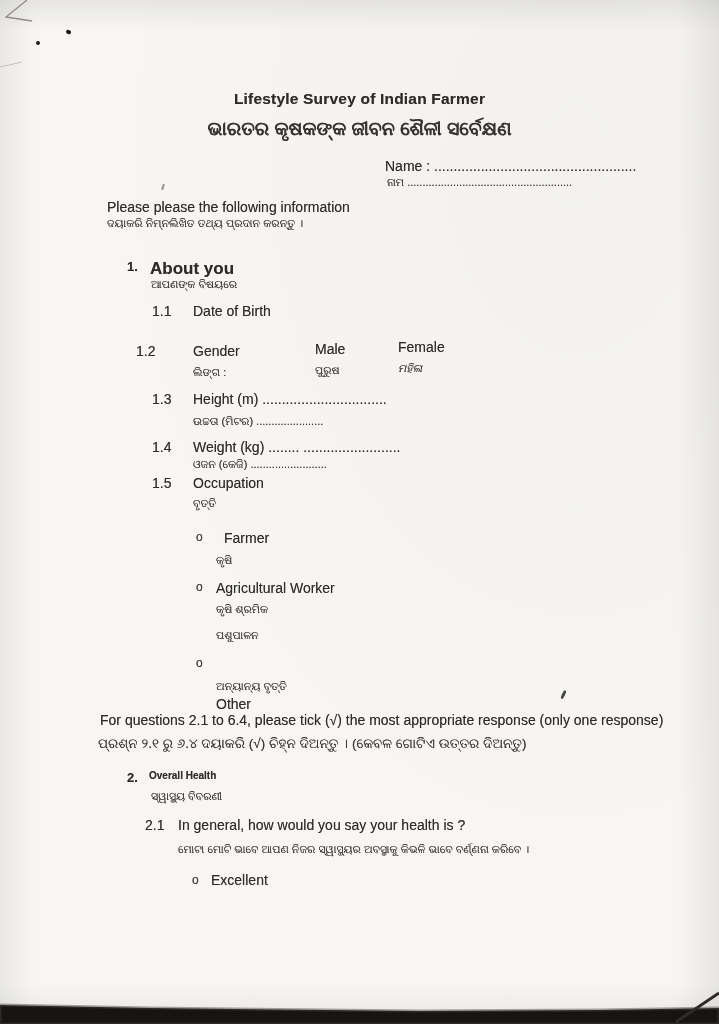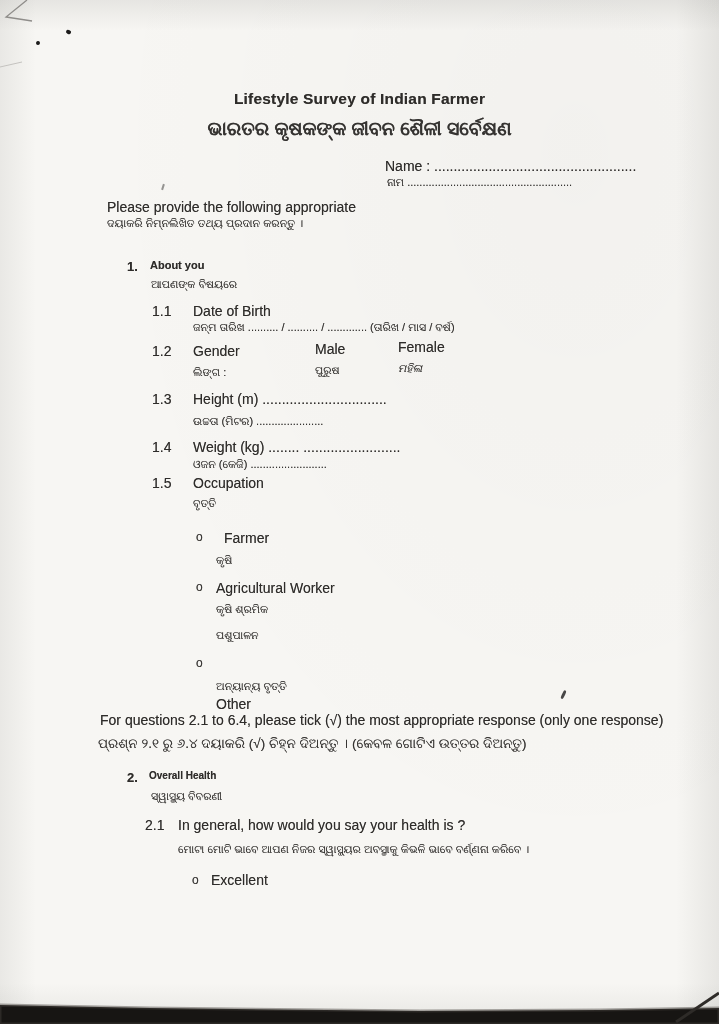--- a/index.html
+++ b/index.html
@@ -36,32 +36,31 @@
   <div class="speck" style="left:36px;top:41px;width:4px;height:4px;border-radius:50%;transform:rotate(10deg);"></div>
   <div class="speck" style="left:162px;top:184px;width:2px;height:6px;opacity:.45;transform:rotate(18deg);"></div>
   <div class="speck" style="left:562px;top:690px;width:2.5px;height:9px;opacity:.8;transform:rotate(24deg);border-radius:40%;"></div>
 
   <div class="t en b center" style="top:90px;font-size:15.5px;letter-spacing:.2px;">Lifestyle Survey of Indian Farmer</div>
   <div class="t or b center" style="top:118px;font-size:19px;">ଭାରତର କୃଷକଙ୍କ ଜୀବନ ଶୈଳୀ ସର୍ବେକ୍ଷଣ</div>
 
   <div class="t en" style="left:385px;top:158px;">Name : ....................................................</div>
   <div class="t or" style="left:387px;top:176px;">ନାମ ......................................................</div>
 
-  <div class="t en" style="left:107px;top:199px;">Please provide the following appropriate</div>
+  <div class="t en" style="left:107px;top:199px;">Please please the following information</div>
   <div class="t or" style="left:107px;top:217px;">ଦୟାକରି ନିମ୍ନଲିଖିତ ତଥ୍ୟ ପ୍ରଦାନ କରନ୍ତୁ ।</div>
 
   <div class="t en b" style="left:127px;top:259px;font-size:13px;">1.</div>
-  <div class="t en b" style="left:150px;top:259px;font-size:11px;">About you</div>
+  <div class="t en b" style="left:150px;top:259px;font-size:17px;">About you</div>
   <div class="t or" style="left:151px;top:278px;">ଆପଣଙ୍କ ବିଷୟରେ</div>
 
   <div class="t en" style="left:152px;top:303px;">1.1</div>
   <div class="t en" style="left:193px;top:303px;">Date of Birth</div>
-  <div class="t or" style="left:193px;top:321px;">ଜନ୍ମ ତାରିଖ .......... / .......... / ............. (ତାରିଖ / ମାସ / ବର୍ଷ)</div>
 
-  <div class="t en" style="left:152px;top:343px;">1.2</div>
+  <div class="t en" style="left:136px;top:343px;">1.2</div>
   <div class="t en" style="left:193px;top:343px;">Gender</div>
   <div class="t en" style="left:315px;top:341px;">Male</div>
   <div class="t en" style="left:398px;top:339px;">Female</div>
   <div class="t or" style="left:193px;top:366px;">ଲିଙ୍ଗ :</div>
   <div class="t or" style="left:315px;top:364px;">ପୁରୁଷ</div>
   <div class="t or" style="left:398px;top:362px;font-style:italic;">ମହିଳା</div>
 
   <div class="t en" style="left:152px;top:391px;">1.3</div>
   <div class="t en" style="left:193px;top:391px;">Height (m) ................................</div>
   <div class="t or" style="left:193px;top:415px;">ଉଚ୍ଚତା (ମିଟର) ......................</div>

